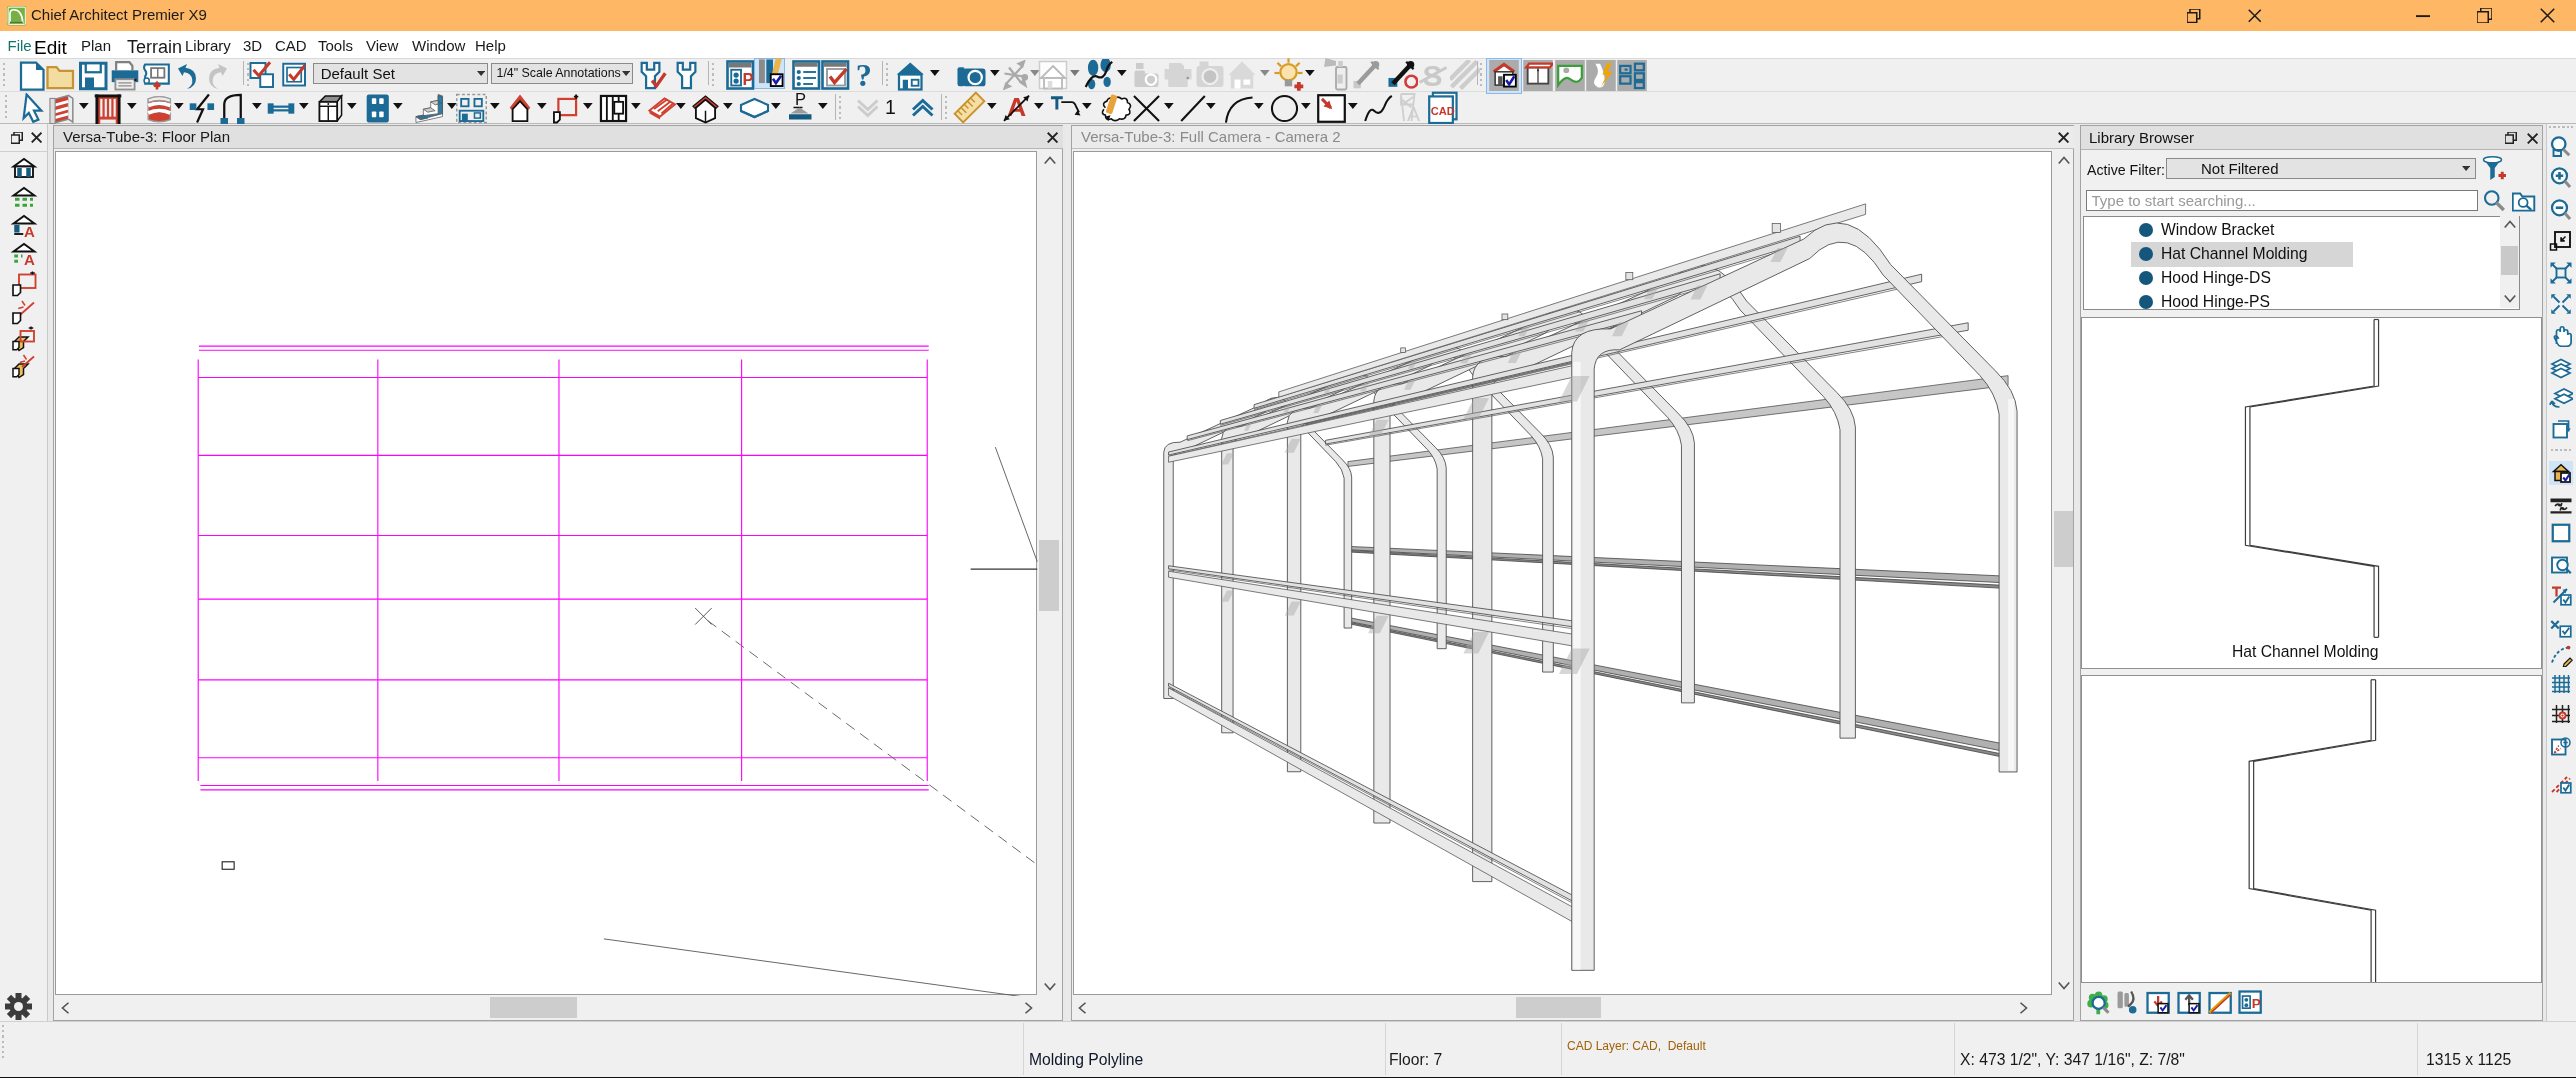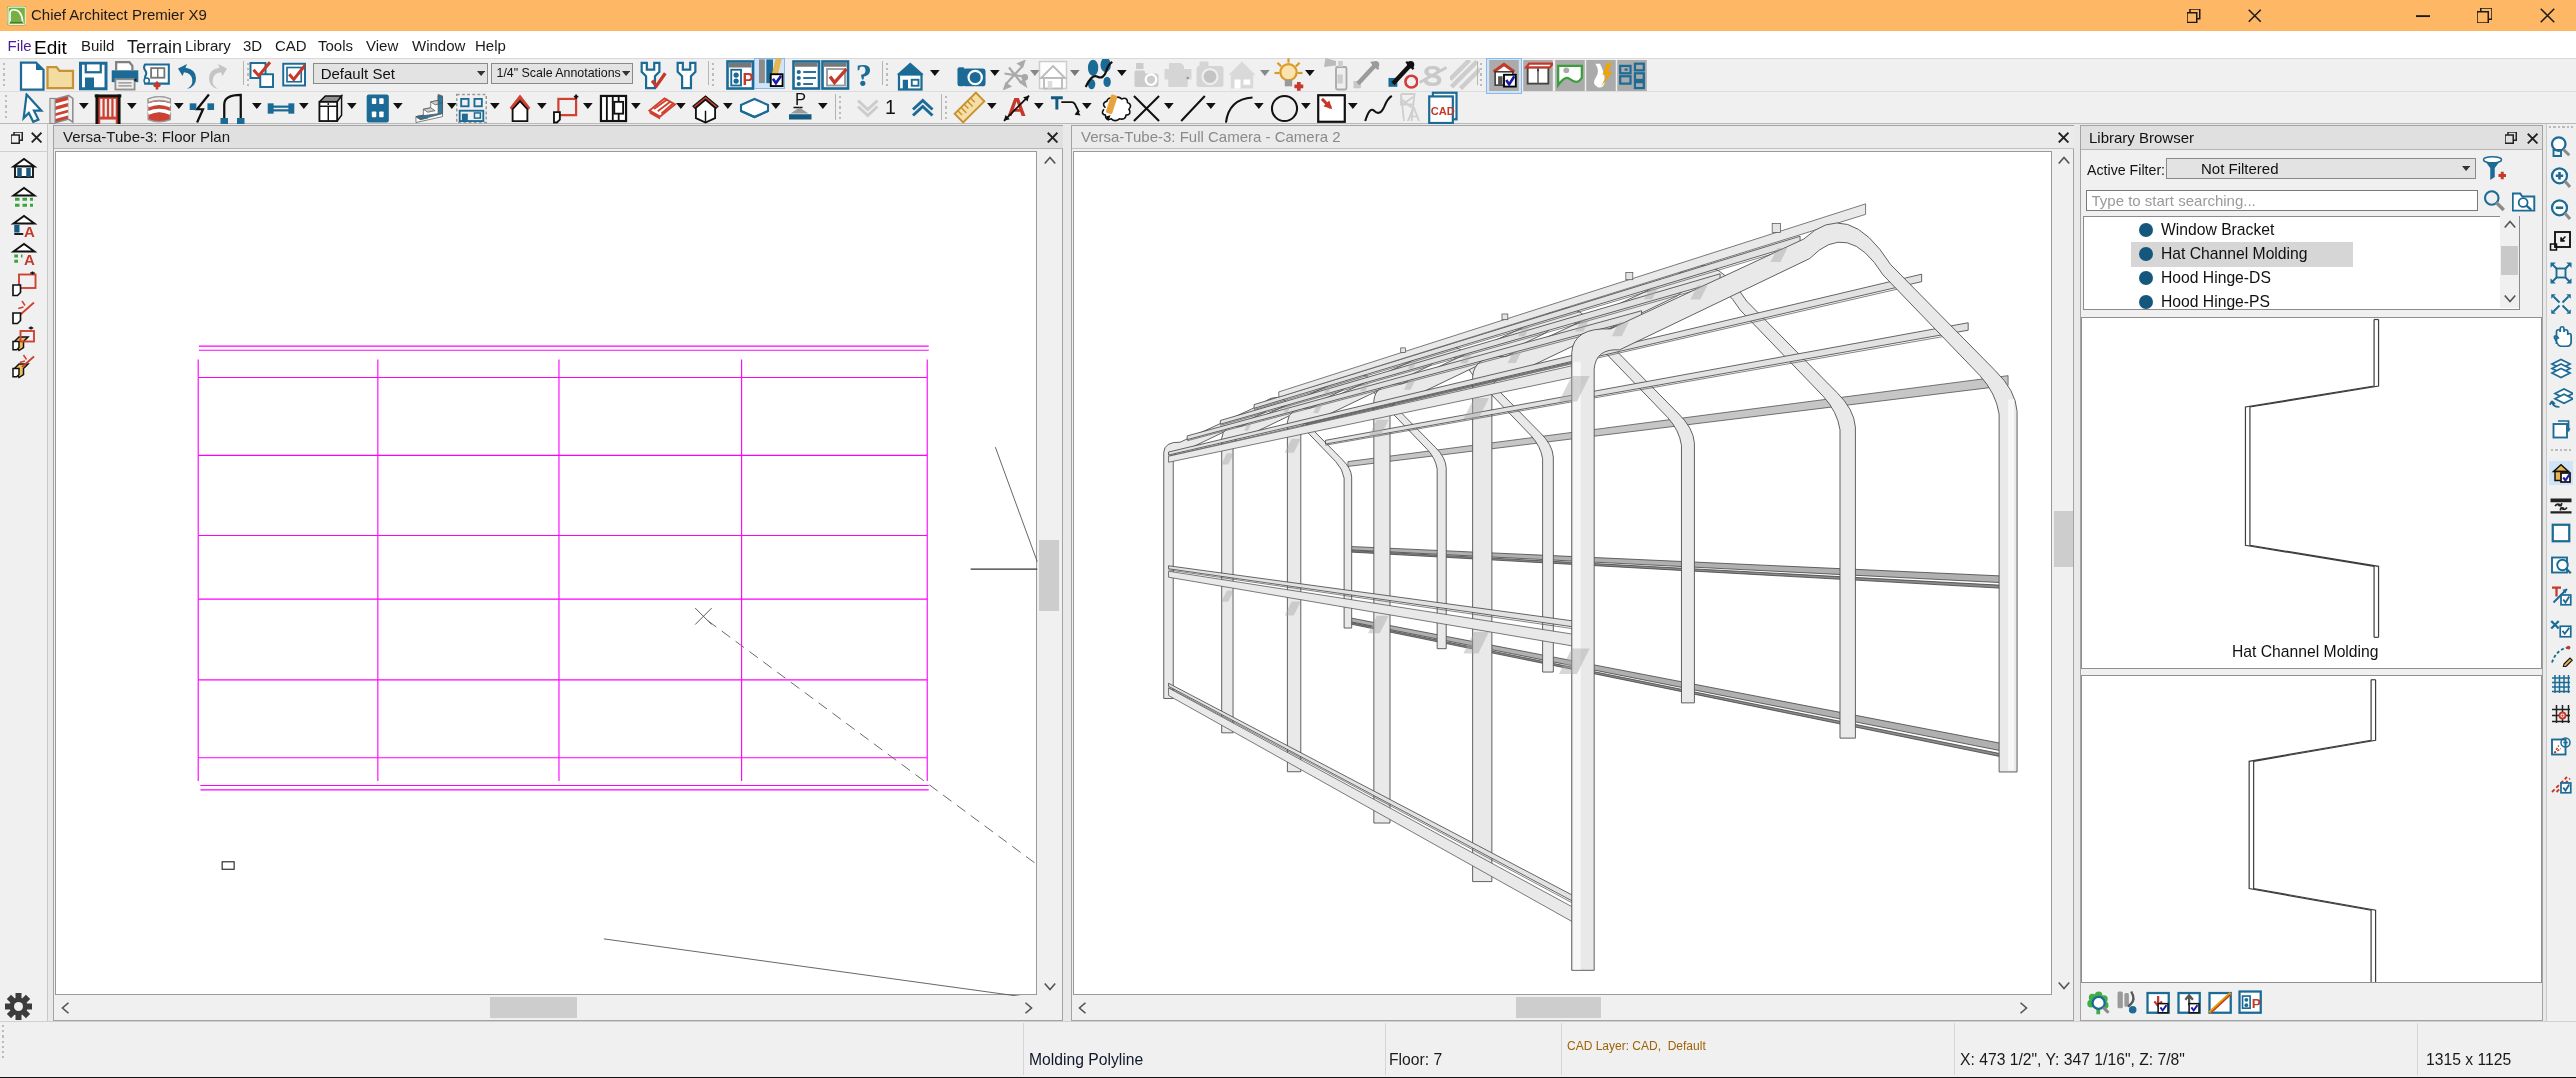--- a/index.html
+++ b/index.html
@@ -20,23 +20,23 @@
       <line x1="0" y1="1.5" x2="19" y2="1.5" stroke="#1a1a1a" stroke-width="2.5"></line>
     </svg>
     <svg style="position:absolute;left:2477px;top:8.2px" width="15" height="15" viewBox="0 0 20 20">
       <rect x="5" y="0" width="15" height="15" fill="none" stroke="#1a1a1a" stroke-width="2"></rect>
       <rect x="0" y="5" width="15" height="15" fill="#fdb765" stroke="#1a1a1a" stroke-width="2"></rect>
     </svg>
     <svg style="position:absolute;left:2540px;top:8.2px" width="15" height="15" viewBox="0 0 20 20">
       <path d="M1 1 L19 19 M19 1 L1 19" stroke="#1a1a1a" stroke-width="2"></path>
     </svg>
     <div class="abs" style="left:0;top:31px;width:2576px;height:27px;background:#fff"></div>
-    <div class="abs" style="left:7.5px;top:37px;font-size:15px;color:#4c1d95">File</div>
+    <div class="abs" style="left:7.5px;top:37px;font-size:15px;color:#0f766e">File</div>
     <div class="abs" style="left:34px;top:37px;font-size:19px;color:#000000">Edit</div>
-    <div class="abs" style="left:81px;top:37px;font-size:15px;color:#1a1a1a">Build</div>
+    <div class="abs" style="left:81px;top:37px;font-size:15px;color:#1a1a1a">Plan</div>
     <div class="abs" style="left:127px;top:37px;font-size:18px;color:#1a1a1a">Terrain</div>
     <div class="abs" style="left:185px;top:37px;font-size:15px;color:#1a1a1a">Library</div>
     <div class="abs" style="left:243px;top:37px;font-size:15px;color:#1a1a1a">3D</div>
     <div class="abs" style="left:275px;top:37px;font-size:15px;color:#1a1a1a">CAD</div>
     <div class="abs" style="left:318px;top:37px;font-size:15px;color:#1a1a1a">Tools</div>
     <div class="abs" style="left:366px;top:37px;font-size:15px;color:#1a1a1a">View</div>
     <div class="abs" style="left:412px;top:37px;font-size:15px;color:#1a1a1a">Window</div>
     <div class="abs" style="left:475px;top:37px;font-size:15px;color:#1a1a1a">Help</div>
     <div class="abs" style="left:0;top:58px;width:2576px;height:66px;background:#f0f0f0;border-top:0.7px solid #d9d9d9"></div>
     <div class="abs" style="left:0;top:91px;width:2576px;height:0.7px;background:#dcdcdc"></div>

